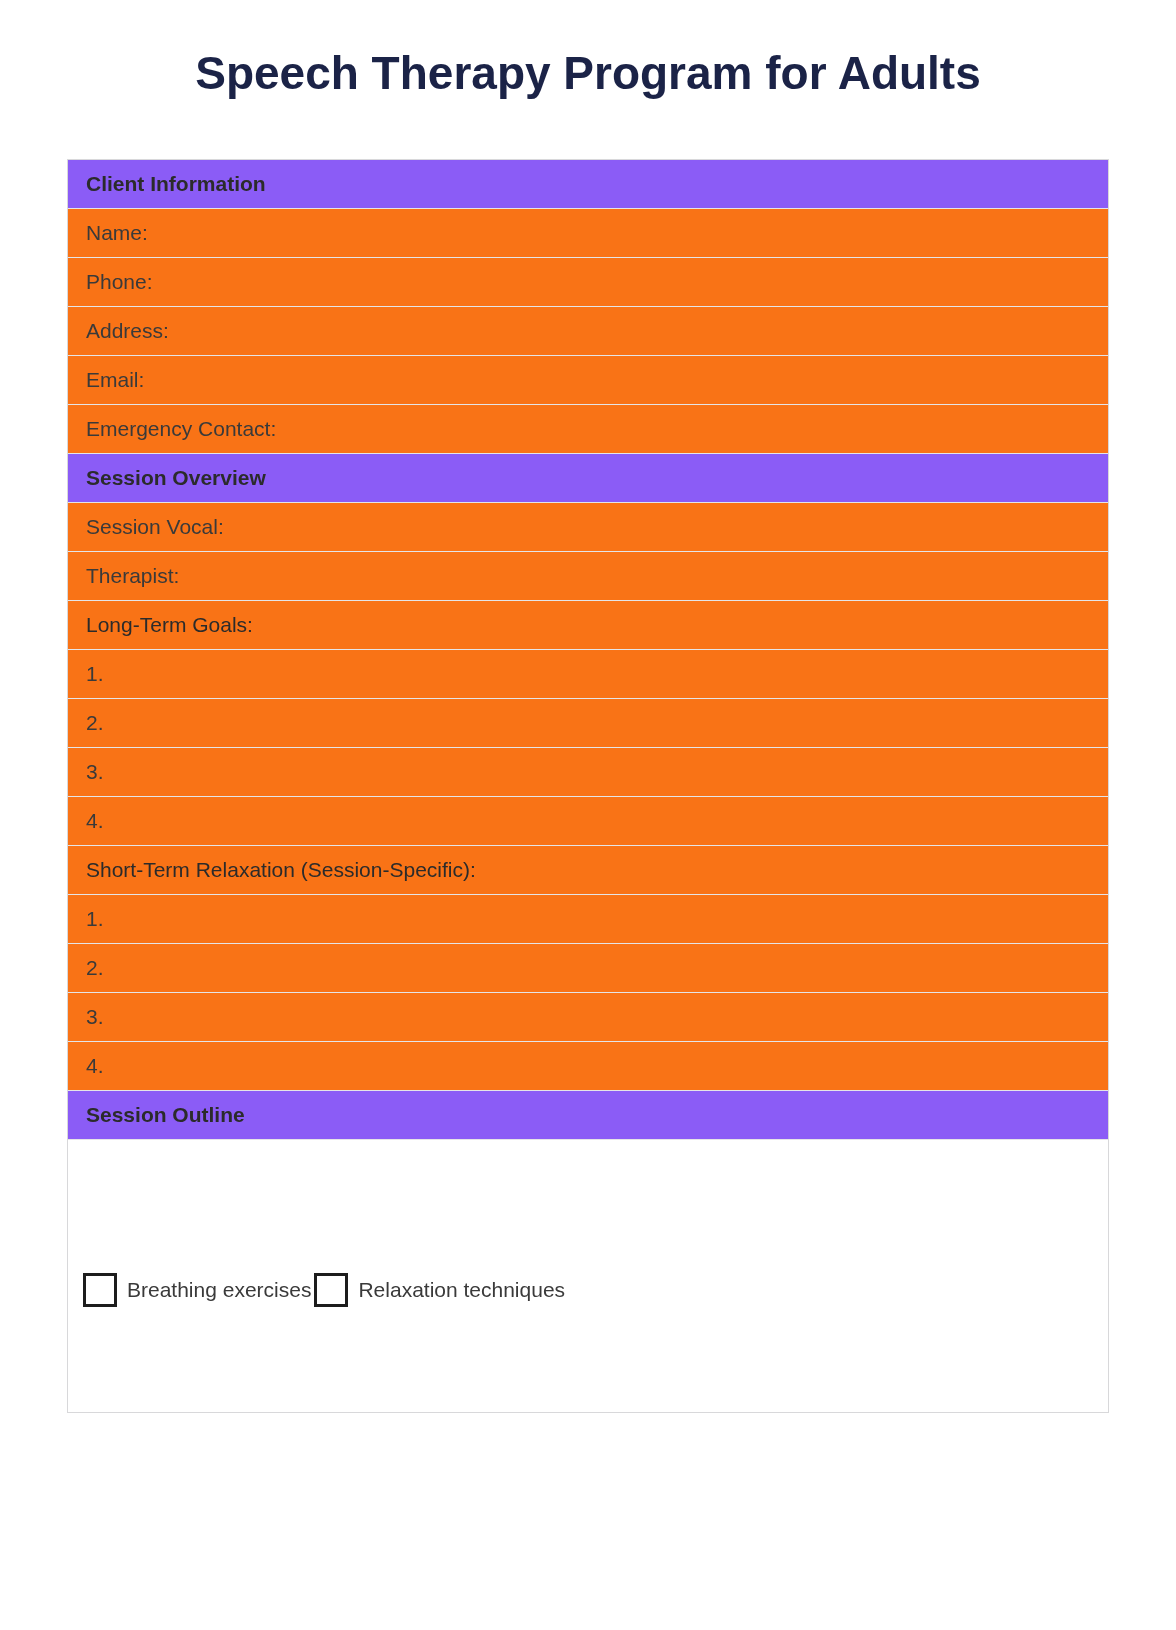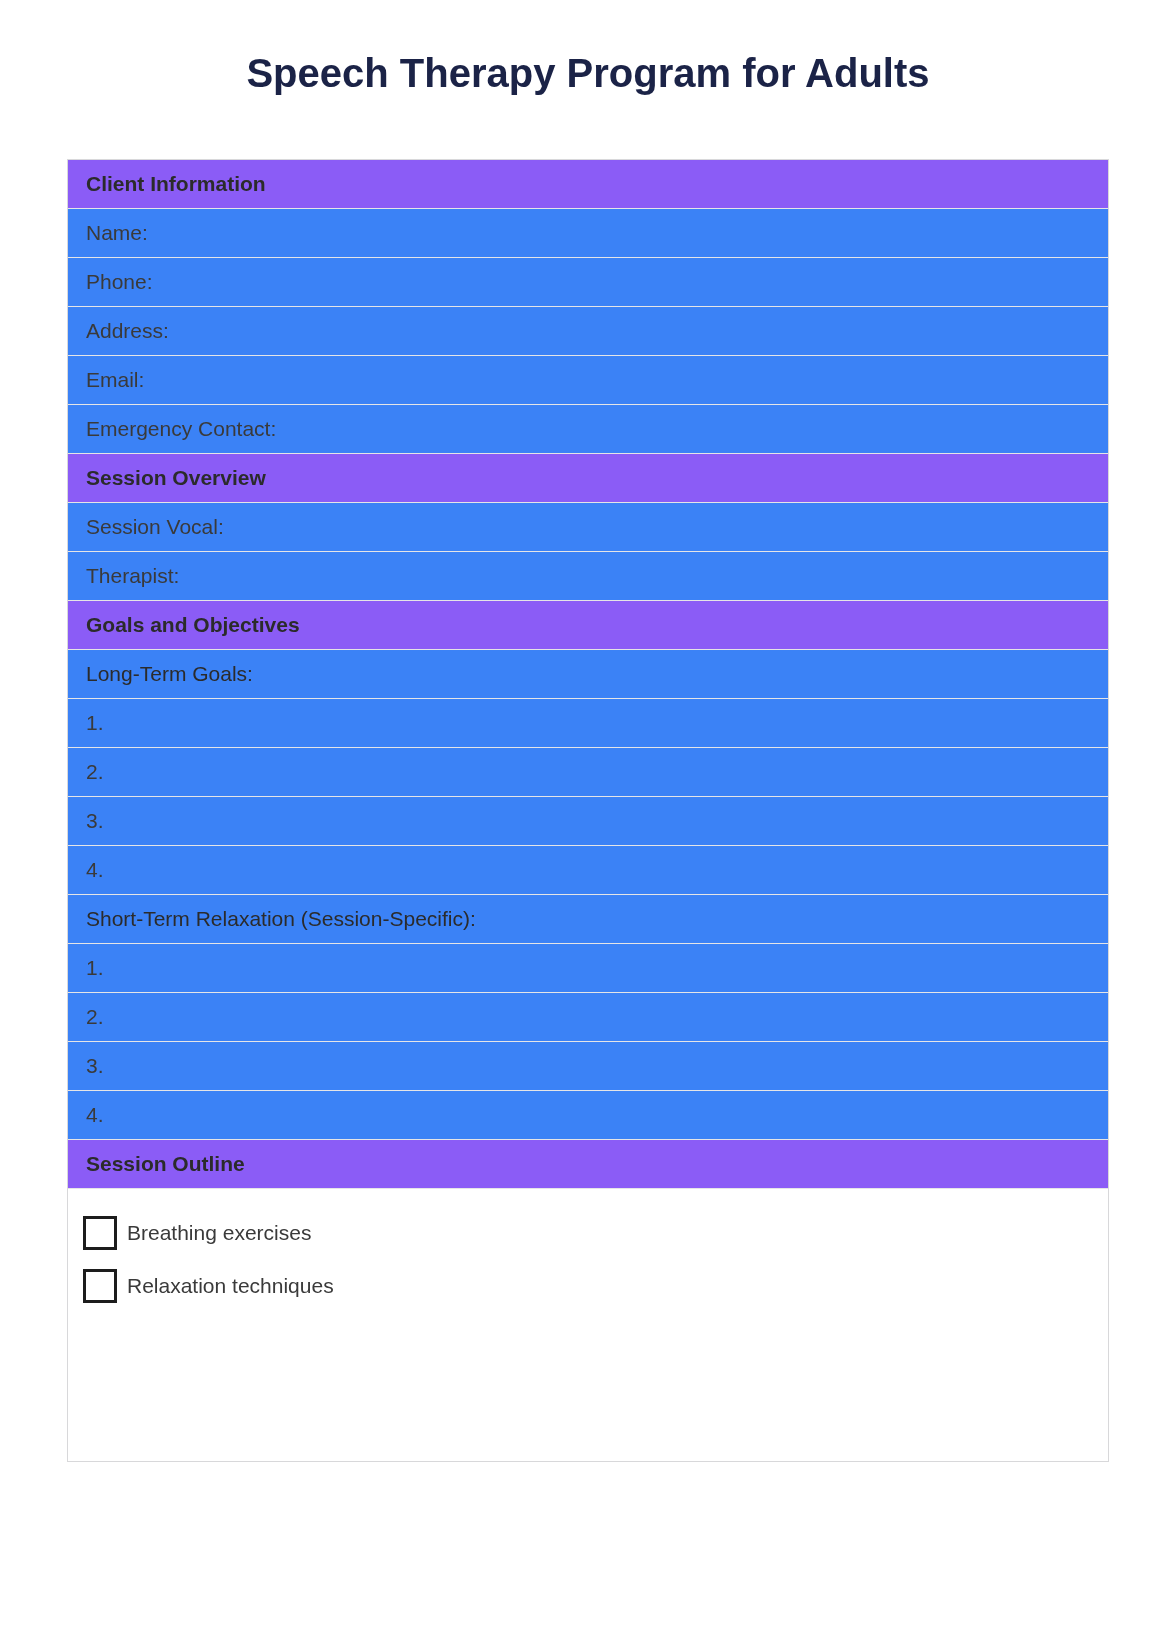--- a/index.html
+++ b/index.html
@@ -1,55 +1,55 @@
 <!DOCTYPE html>
 <html><head>
 <meta charset="utf-8">
 <style>
   * { margin:0; padding:0; box-sizing:border-box; }
   html,body { width:1176px; height:1630px; background:#ffffff; overflow:hidden;
               font-family:"Liberation Sans", sans-serif; }
   .page-title {
     margin-top:44px;
     text-align:center;
-    font-size:40px;
+    font-size:46px;
     line-height:58px;
     font-weight:bold;
     color:#1b2347;
   }
   .form-table {
     width:1042px;
     margin:57px auto 0 auto;
     border:1px solid #d8d8da;
   }
   .row {
     display:flex;
     align-items:center;
     height:49px;
     padding-left:18px;
     border-bottom:1px solid #e5e5e7;
     font-size:21px;
     color:#3a3a3a;
-    background:#3b82f6;
+    background:#f97316;
   }
   .row--header {
     background:#8b5cf6;
     font-weight:bold;
     color:#2b2b2b;
   }
   .row--bold {
     font-weight:normal;
     color:#2b2b2b;
   }
   .checkbox-cell {
     height:272px;
     padding:27px 18px 0 15px;
     display:flex;
-    flex-direction:column;
-    gap:19px;
+    flex-direction:row;
+    gap:3px;
     background:#ffffff;
   }
   .check-row {
     display:flex;
     align-items:center;
     gap:10px;
   }
   .checkbox {
     width:34px;
     height:34px;
@@ -91,23 +91,20 @@
         </div>
         <div class="row row--header">
           <span>Session Overview</span>
         </div>
         <div class="row">
           <span>Session Vocal:</span>
         </div>
         <div class="row">
           <span>Therapist:</span>
         </div>
-        <div class="row row--header">
-          <span>Goals and Objectives</span>
-        </div>
         <div class="row row--bold">
           <span>Long-Term Goals:</span>
         </div>
         <div class="row">
           <span>1.</span>
         </div>
         <div class="row">
           <span>2.</span>
         </div>
         <div class="row">

